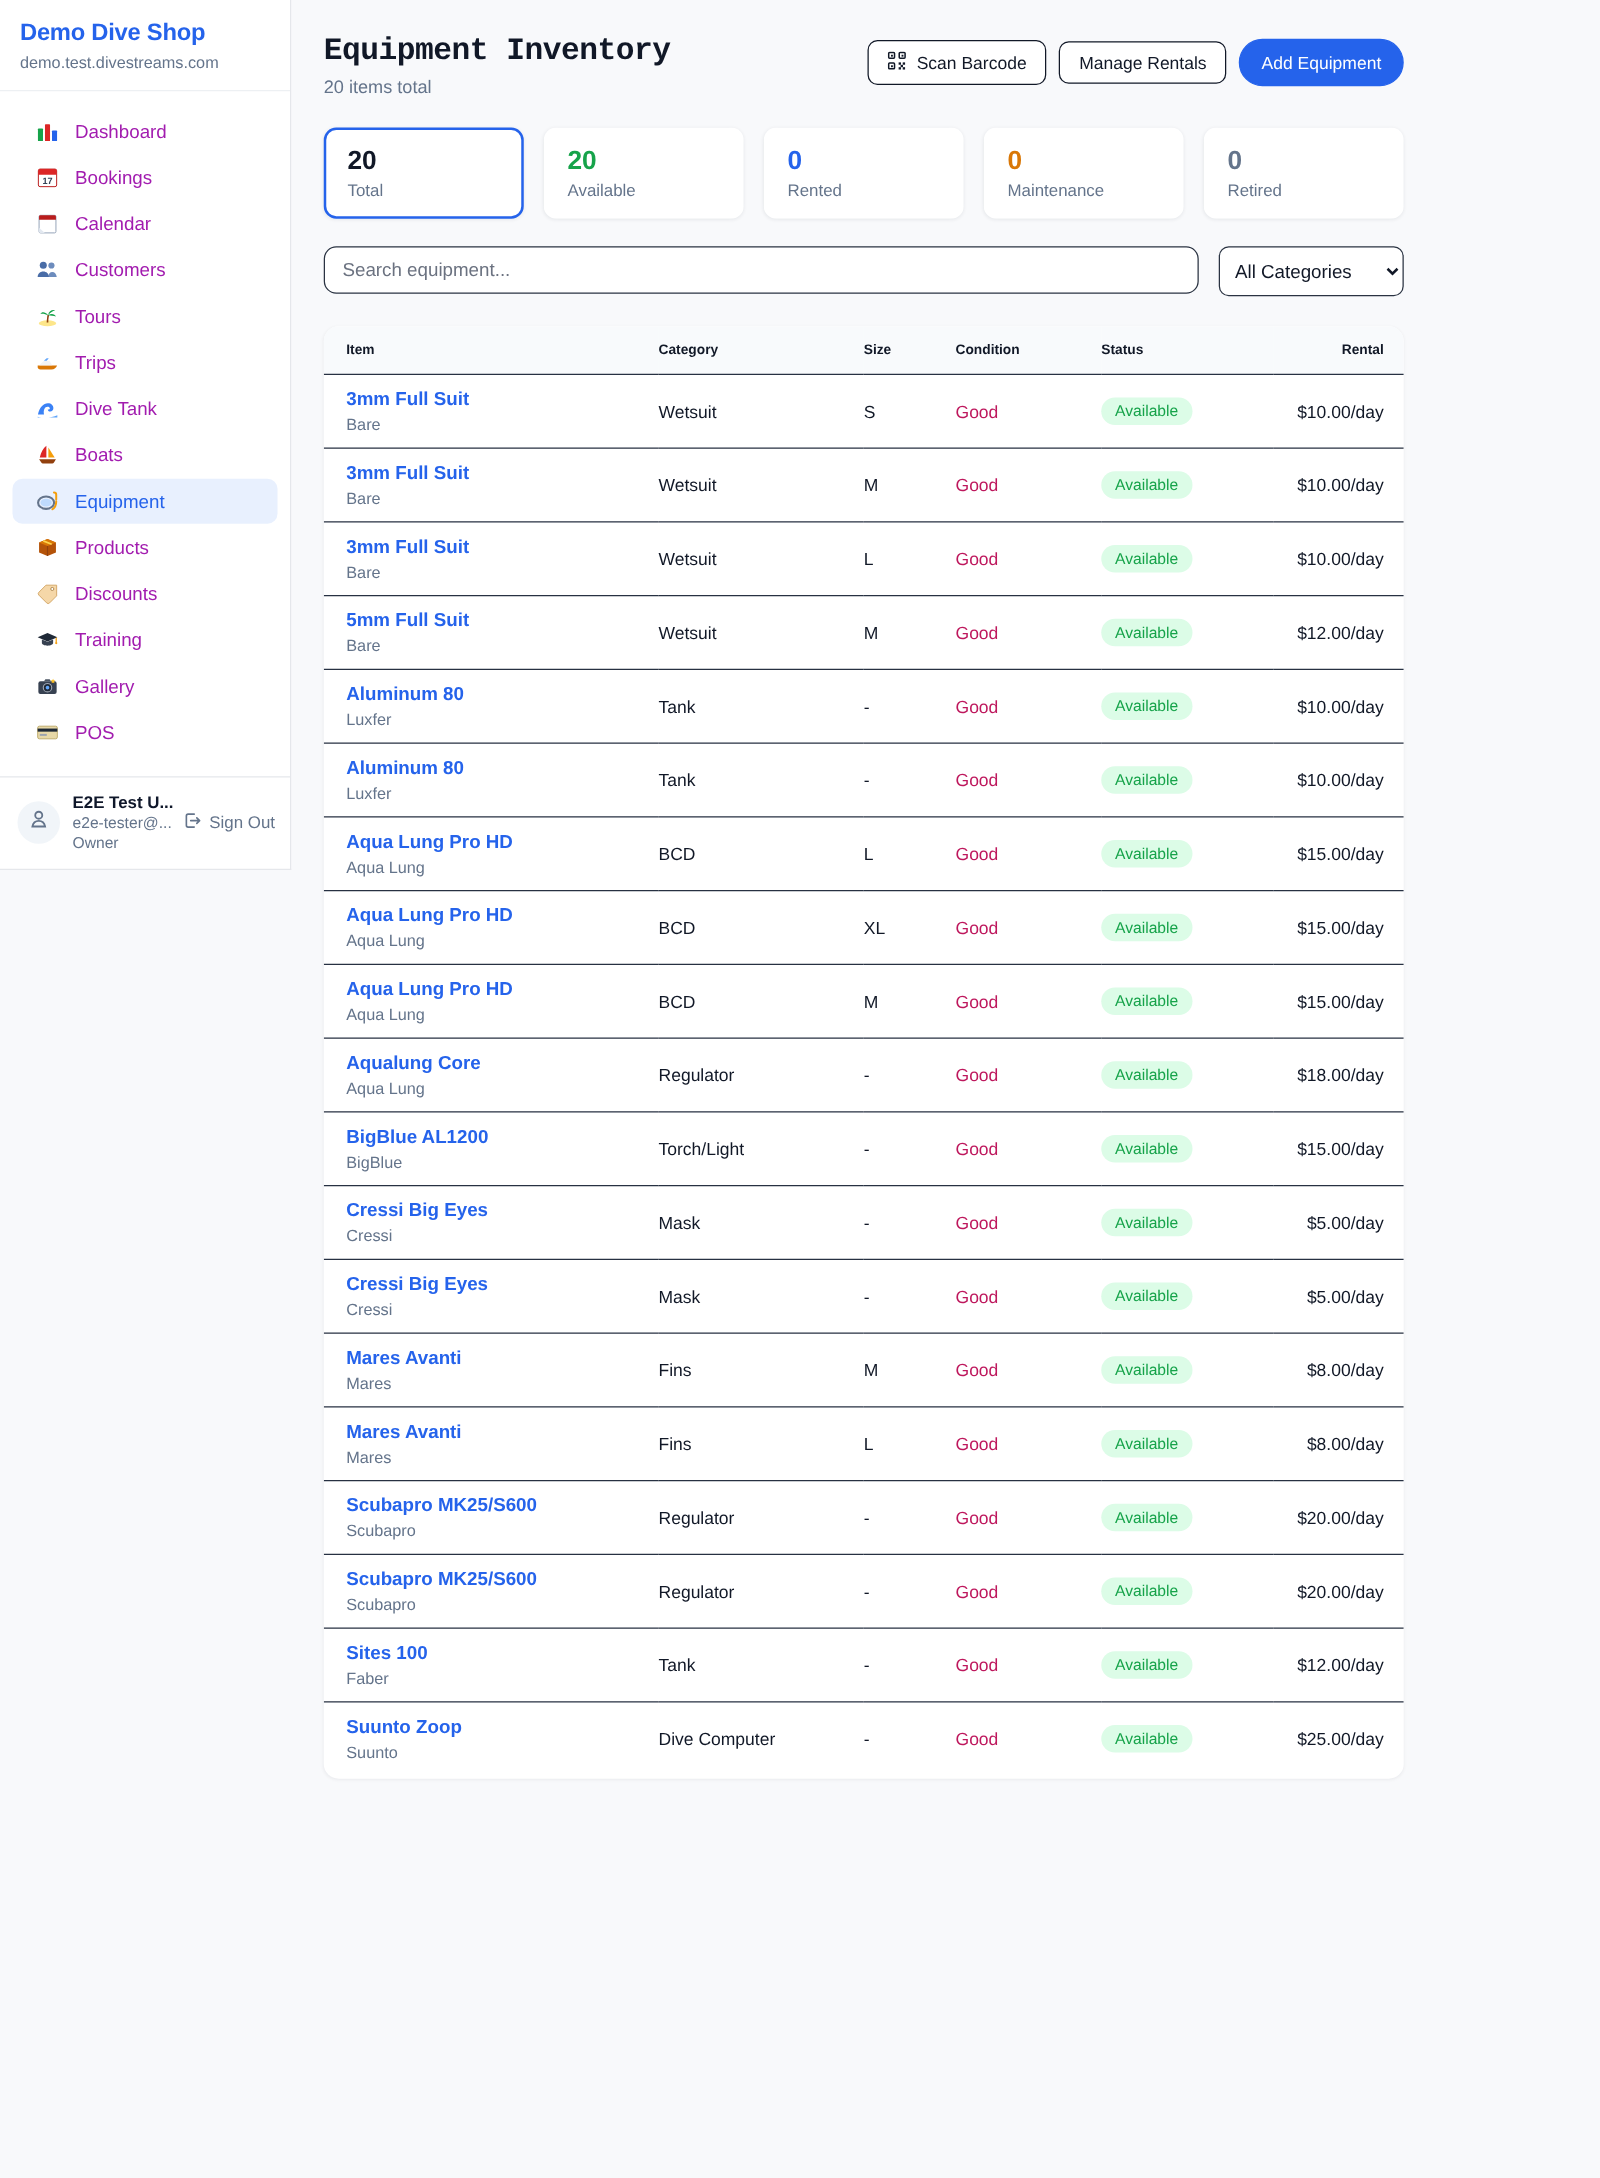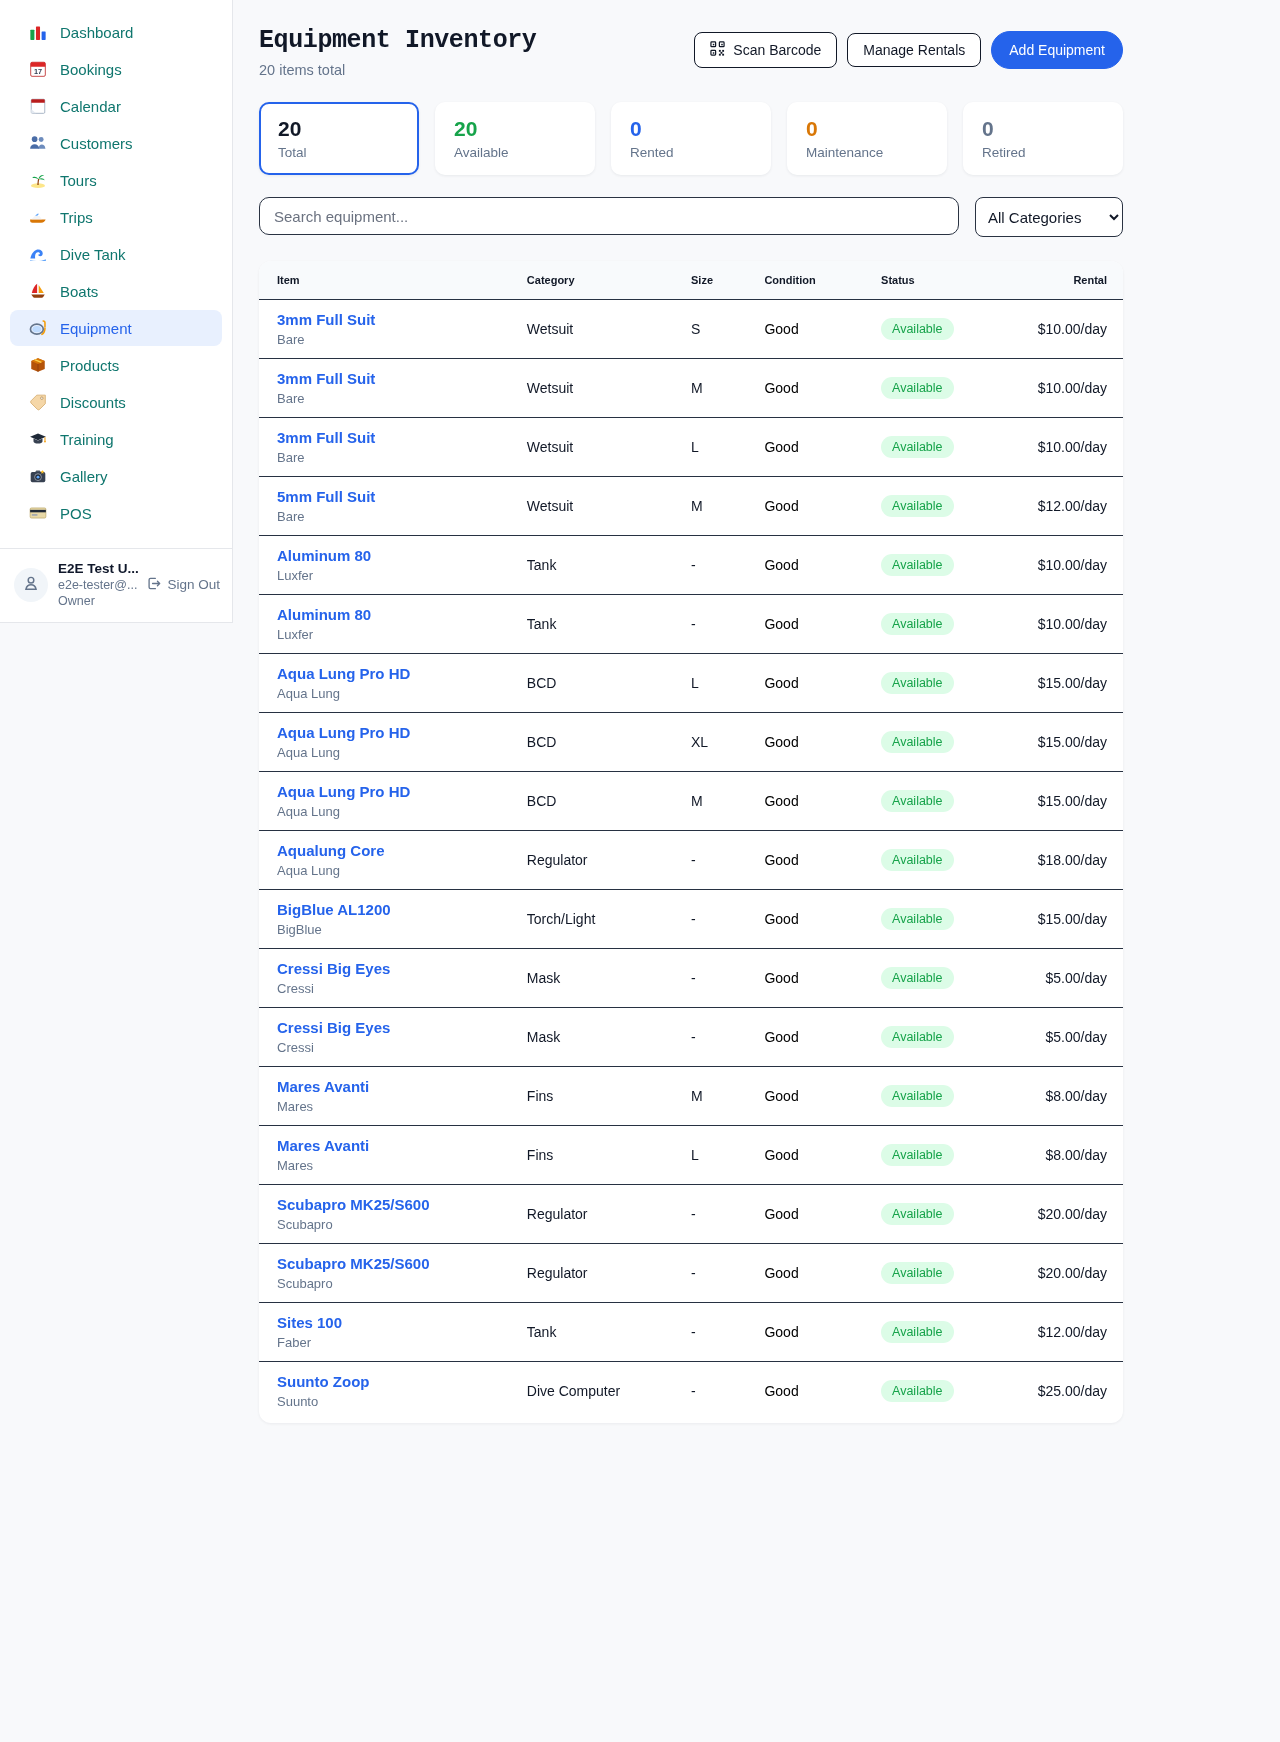--- a/index.html
+++ b/index.html
@@ -18,21 +18,21 @@
     width: 233px; flex-shrink: 0; background: #fff;
     border-right: 1px solid #e5e7eb; border-bottom: 1px solid #e5e7eb;
   }
   .brand { padding: 16px 16px 15px; border-bottom: 1px solid #edf0f3; }
   .brand-name { color: #2563eb; font-size: 19px; font-weight: bold; letter-spacing: -0.2px; cursor: pointer; }
   .brand-domain { color: #64748b; font-size: 13px; margin-top: 4px; }
   .nav { padding: 14px 10px 16px; }
   .nav-item {
     display: flex; align-items: center; gap: 13px;
     padding: 9px 10px 9px 19px; border-radius: 8px;
-    color: #0f766e; font-size: 15px; cursor: pointer; margin-bottom: 1px;
+    color: #a21caf; font-size: 15px; cursor: pointer; margin-bottom: 1px;
   }
   .nav-item.active { background: #e8f0fe; color: #2563eb; }
   .nav-icon { width: 18px; height: 18px; display: inline-flex; flex-shrink: 0; }
   .nav-icon svg { width: 100%; height: 100%; }
   .user-box {
     border-top: 1px solid #e5e7eb; padding: 12px 10px 14px 14px;
     display: flex; align-items: center; gap: 10px;
   }
   .avatar {
     width: 34px; height: 34px; border-radius: 50%; background: #f1f5f9;
@@ -101,32 +101,36 @@
   .col-size { width: 8.5%; }
   .col-condition { width: 13.5%; }
   .col-status { width: 16%; }
   .col-rental { width: 12%; text-align: right; }
   th.col-item, td.col-item { padding-left: 18px; }
   th.col-rental, td.col-rental { padding-right: 16px; }
   tbody td { padding: 11px 0; border-bottom: 1px solid #273142; vertical-align: middle; font-size: 14px; color: #111827; }
   tbody tr:last-child td { border-bottom: none; }
   .item-name { color: #2563eb; font-weight: bold; font-size: 15px; cursor: pointer; }
   .item-brand { color: #64748b; font-size: 13px; margin-top: 4px; }
-  .cond { color: #000000; }
+  .cond { color: #be185d; }
   .pill {
     display: inline-block; background: #dcfce7; color: #16a34a;
     font-size: 12.5px; padding: 4px 11px; border-radius: 999px;
   }
 </style>
 </head>
 <body>
 
 <div class="app">
 
   <aside class="sidebar">
+    <div class="brand">
+      <div class="brand-name">Demo Dive Shop</div>
+      <div class="brand-domain">demo.test.divestreams.com</div>
+    </div>
     <nav class="nav" id="nav">
         <div class="nav-item">
           <span class="nav-icon">
             <svg viewBox="0 0 16 16">
               <rect x="1.2" y="6" width="3.6" height="9" rx="0.5" fill="#16a34a"></rect>
               <rect x="6.2" y="3" width="3.6" height="12" rx="0.5" fill="#dc2626"></rect>
               <rect x="11.2" y="7.5" width="3.6" height="7.5" rx="0.5" fill="#2563eb"></rect>
             </svg>
           </span>
           <span>Dashboard</span>

